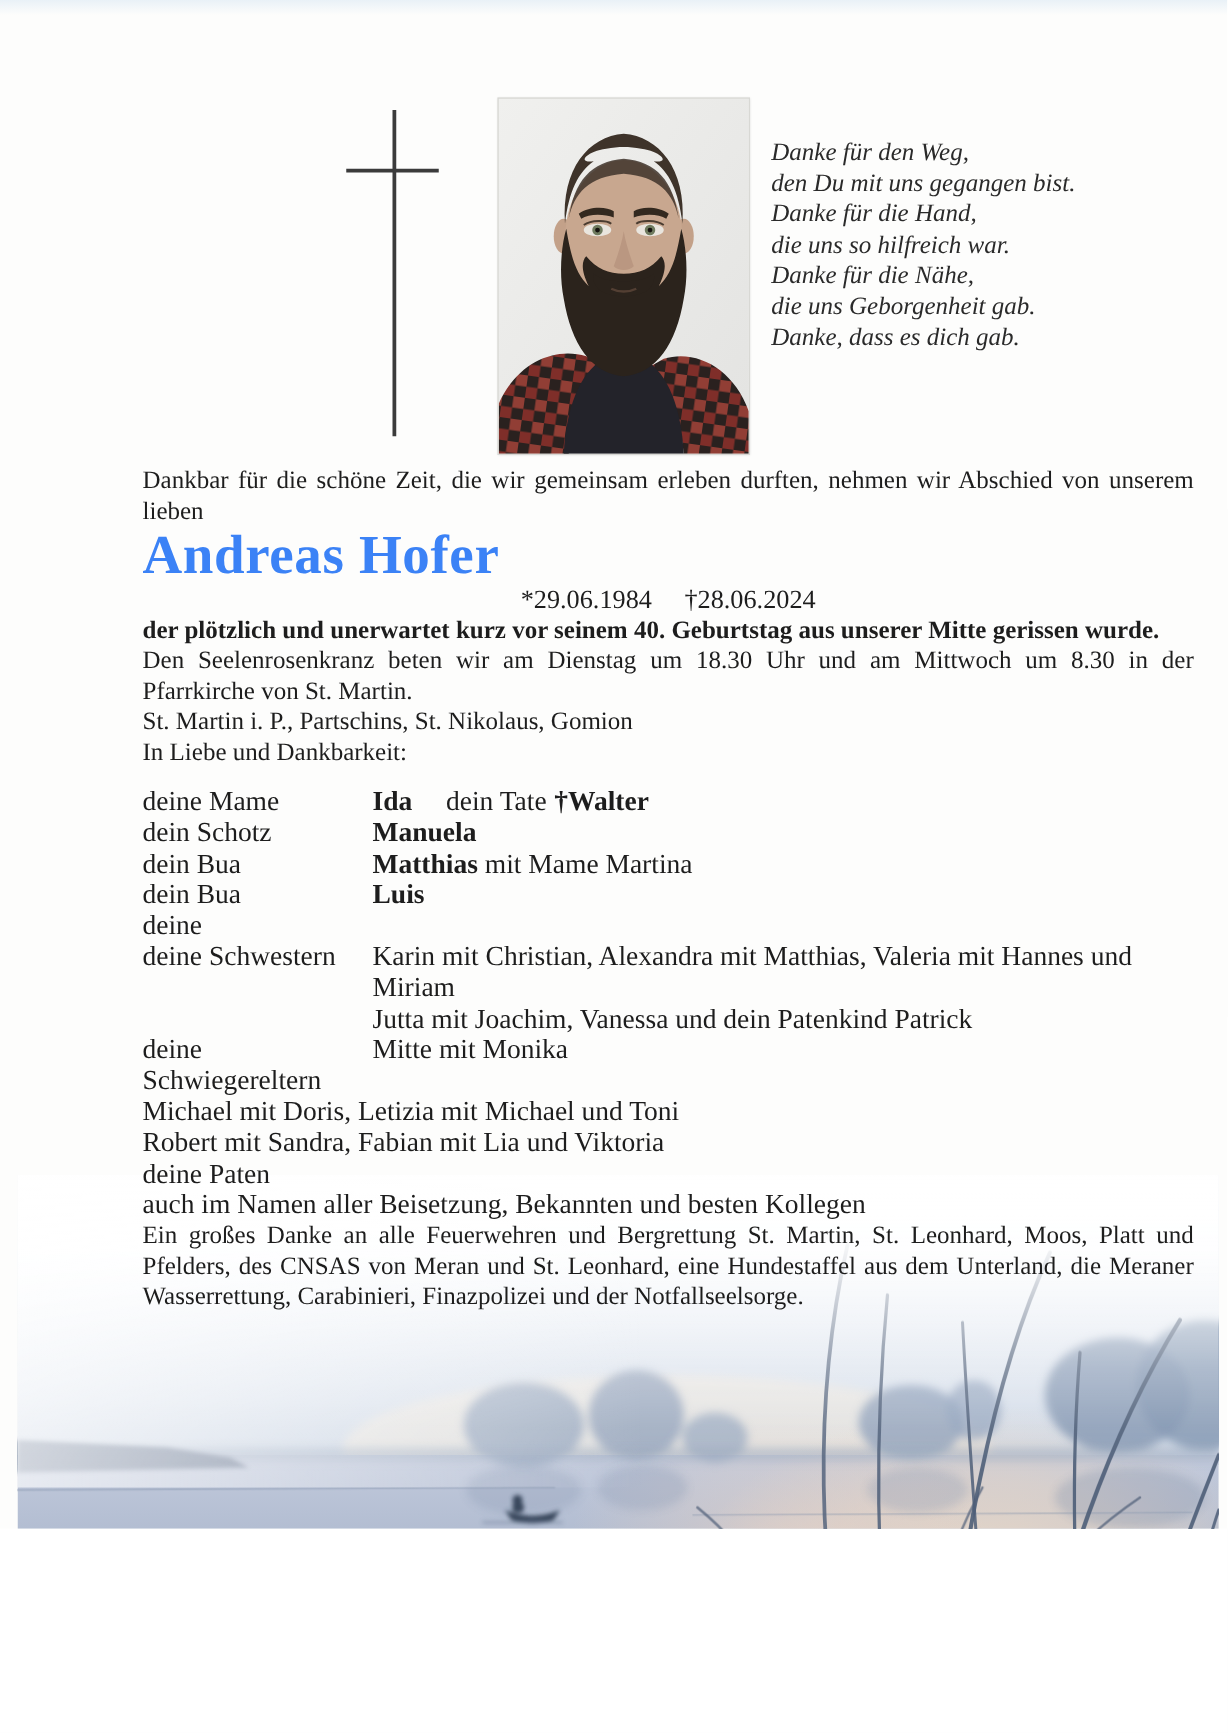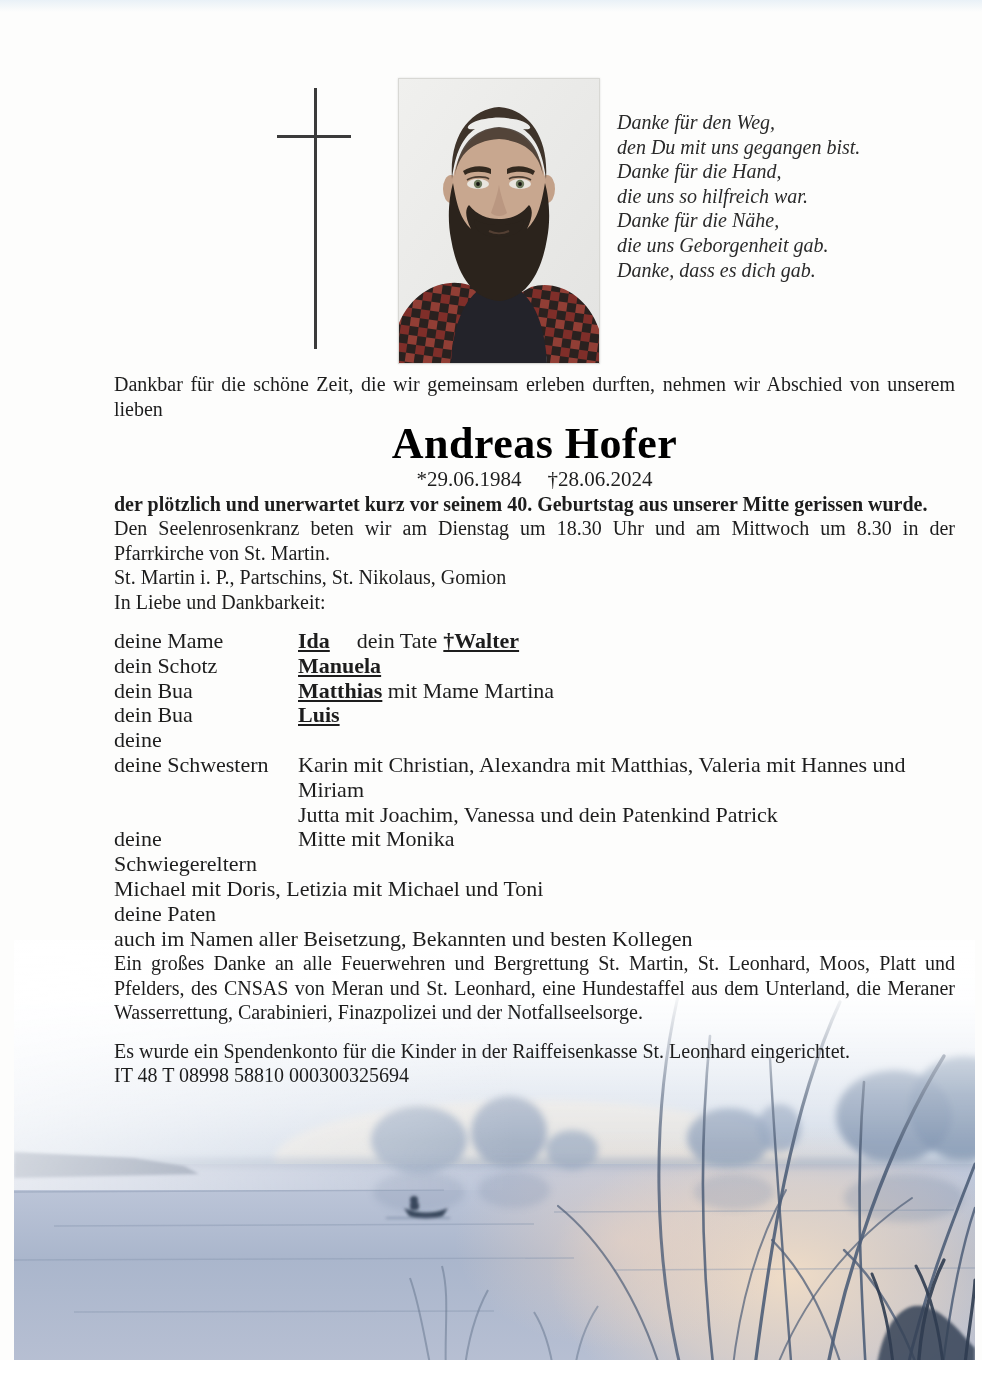--- a/index.html
+++ b/index.html
@@ -1,50 +1,50 @@
 <!DOCTYPE html>
 <html><head>
 <meta charset="utf-8">
 <style>
   html,body{margin:0;padding:0;background:#ffffff;}
   .page{
-    position:relative;width:982px;height:1360px;margin:0 auto;
+    position:relative;width:982px;height:1223px;margin:0 auto;
     background:#fdfdfc;overflow:hidden;
     font-family:"Liberation Serif","DejaVu Serif",serif;
     color:#1d1d1d;
   }
   .scan-top{position:absolute;left:0;top:0;width:982px;height:12px;
     background:linear-gradient(#e9f1f7,rgba(255,255,255,0));}
   
   .header{position:absolute;left:0;top:0;width:982px;height:372px;}
   .cross-v{position:absolute;left:314px;top:88px;width:2.5px;height:261px;background:#3b3b3b;}
   .cross-h{position:absolute;left:277px;top:135px;width:74px;height:3px;background:#3b3b3b;}
   .photo{position:absolute;left:398px;top:78px;width:200px;height:284px;
     border:1px solid #d8d8d4;box-shadow:0 0 2px rgba(0,0,0,.12);background:#ececea;}
   .photo svg{display:block;}
   .poem{position:absolute;left:617px;top:110px;font-style:italic;font-size:20px;line-height:24.6px;color:#2a2a2a;}
   .poem span{display:block;}
   
   .bodytext{position:absolute;left:114px;top:372px;width:841px;font-size:20px;line-height:24.5px;z-index:3;}
   .bodytext p{margin:0;}
   .just{text-align:justify;}
-  .name{margin:24px 0 0 0;text-align:center;font-size:44px;line-height:46px;font-weight:bold;color:#000000;letter-spacing:.5px;}
+  .name{margin:24px 0 0 0;font-size:44px;line-height:46px;font-weight:bold;color:#3b82f6;letter-spacing:.5px;}
   .dates{margin-top:3px;text-align:center;font-size:21px;}
   .dates .death{margin-left:26px;}
   .p1{margin-top:12px;font-weight:bold;}
   .p2{margin-top:32px;}
   .p3{margin-top:12px;}
   .places{margin-top:28px;}
   .closing{margin-top:29px;}
   
   .family{margin-top:15px;font-size:22px;line-height:24.8px;}
   .fam-row{display:flex;}
   .fam-label{width:184px;flex:0 0 184px;}
   .fam-value{flex:1;}
-  .fam-value b{font-weight:bold;text-decoration:underline;}
+  .fam-value b{font-weight:bold;}
   .gap1{display:inline-block;width:27px;}
   .dagger-bold{font-weight:bold;margin-left:6px;}
   .thanks{margin-top:16px;}
   .donation{margin-top:14px;}
   
   .scene{position:absolute;left:14px;top:940px;width:961px;height:434px;z-index:1;}
 </style>
 </head>
 <body>
 
@@ -281,31 +281,28 @@
             <span style="display:block">Jutta mit Joachim, Vanessa und dein Patenkind Patrick</span>
           </span>
       </div>
       <div class="fam-row">
         <span class="fam-label">deine Schwiegereltern</span>
         <span class="fam-value">Mitte mit Monika</span>
       </div>
       <div class="fam-row">
         <span class="fam-value">
             <span style="display:block">Michael mit Doris, Letizia mit Michael und Toni</span>
+            <span style="display:block">Robert mit Sandra, Fabian mit Lia und Viktoria</span>
           </span>
       </div>
       <div class="fam-row">
         <span class="fam-label">deine Paten</span>
         <span class="fam-value"></span>
       </div>
       <div class="fam-row">
         <span>auch im Namen aller Beisetzung, Bekannten und besten Kollegen</span>
       </div>
     </div>
 
     <p class="thanks just">Ein großes Danke an alle Feuerwehren und Bergrettung St. Martin, St. Leonhard, Moos, Platt und Pfelders, des CNSAS von Meran und St. Leonhard, eine Hundestaffel aus dem Unterland, die Meraner Wasserrettung, Carabinieri, Finazpolizei und der Notfallseelsorge.</p>
 
-    <div class="donation">
-      <p>Es wurde ein Spendenkonto für die Kinder in der Raiffeisenkasse St. Leonhard eingerichtet.</p>
-      <p>IT 48 T 08998 58810 000300325694</p>
-    </div>
   </div>
 </div>
 
 </body></html>

